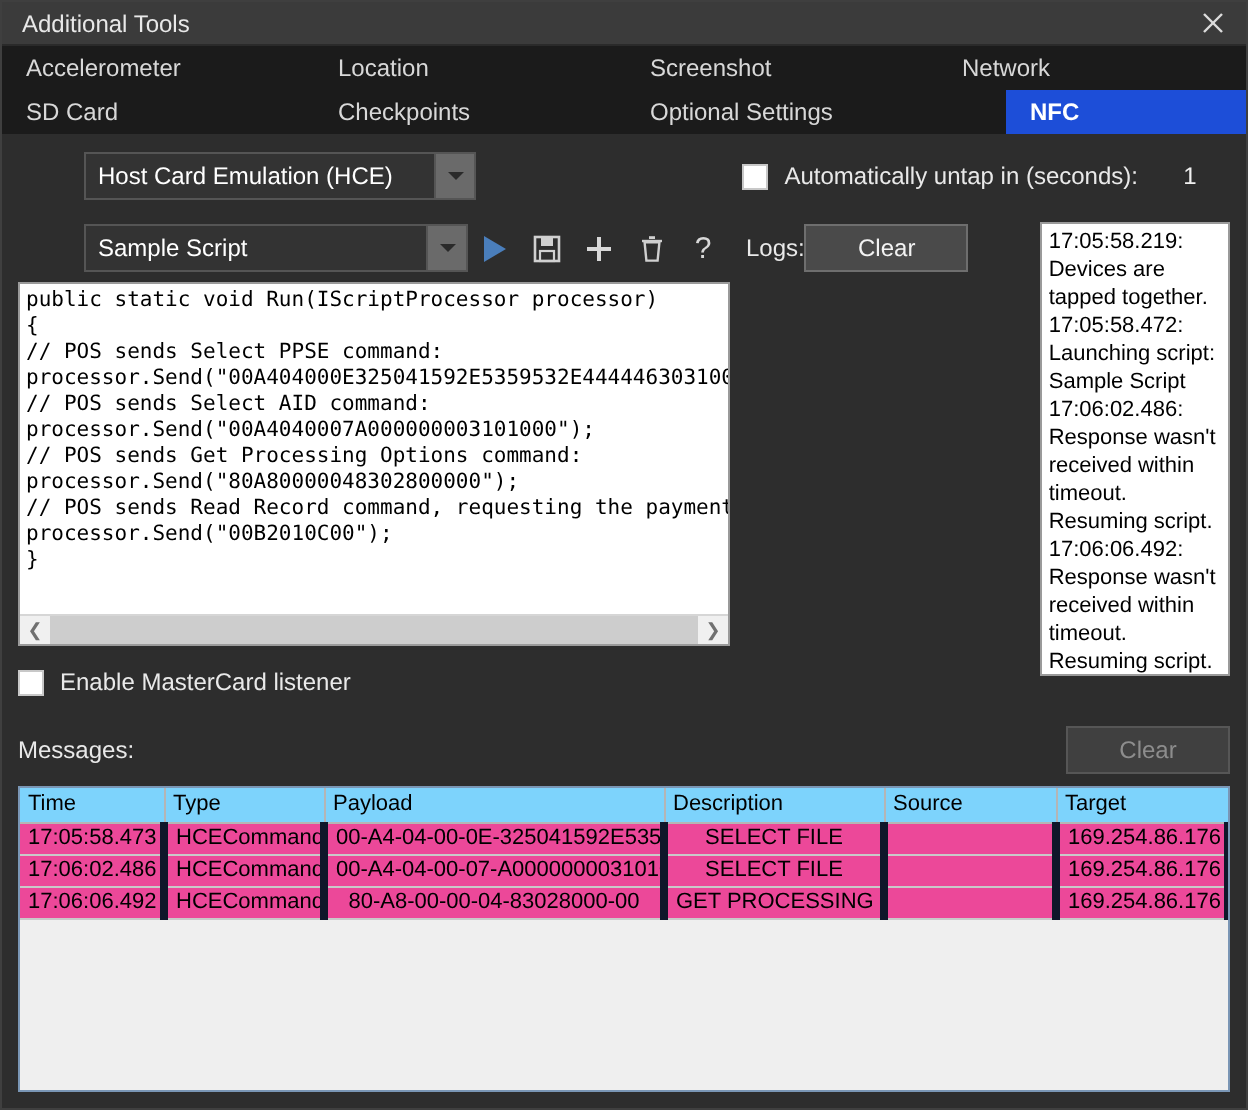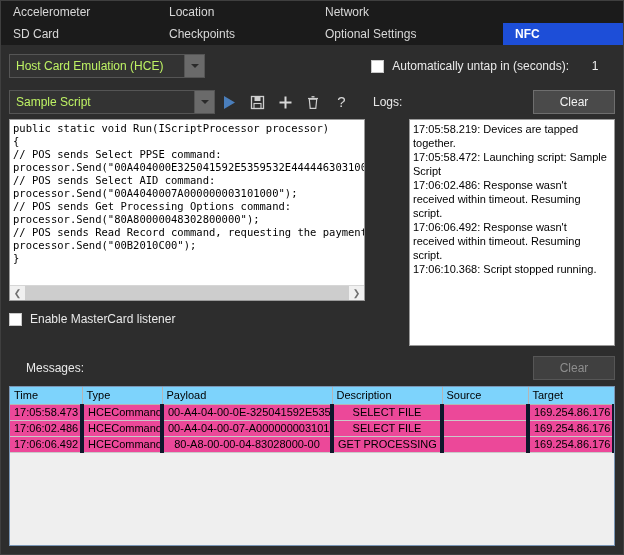--- a/index.html
+++ b/index.html
@@ -94,24 +94,25 @@
     display: flex;
     align-items: center;
     margin-bottom: 10px;
   }
   .combo {
     height: 24px;
     background: #333333;
     border: 1px solid #555555;
     display: flex;
     align-items: center;
-    color: #bef264;
+    color: #ffffff;
     font-size: 12px;
     position: relative;
     cursor: default;
+    margin-left: 33px;
   }
   .combo .combo-text {
     padding: 0 6px;
     flex: 1 1 auto;
     white-space: nowrap;
     overflow: hidden;
   }
   .combo .combo-arrow {
     width: 20px; height: 22px;
     background: #6a6a6a;
@@ -244,21 +245,21 @@
     margin-left: 8px;
     font-size: 12px;
     color: #e9e9e9;
   }
 
   
   #logs-pane {
     flex: 1 1 auto;
     margin-left: 8px;
     display: flex;
-    flex-direction: column;
+    flex-direction: row;
   }
   #logs-header {
     height: 26px;
     display: flex;
     align-items: center;
     margin-bottom: 4px;
   }
   #logs-title { font-size: 12px; color: #e9e9e9; }
   #logs-clear {
     margin-left: auto;
@@ -278,21 +279,21 @@
   #logs-box .logline { white-space: normal; }
 
   
   #messages-header {
     height: 28px;
     flex: 0 0 28px;
     display: flex;
     align-items: center;
     margin-top: 8px;
   }
-  #messages-title { font-size: 12px; color: #e9e9e9; margin-left: 17px; }
+  #messages-title { font-size: 12px; color: #e9e9e9; }
   #messages-clear {
     margin-left: auto;
     width: 82px;
     color: #8d8d8d;
     background: #404040;
     border-color: #565656;
   }
   #messages-grid {
     flex: 1 1 auto;
     margin: 4px 0 8px 0;
@@ -335,28 +336,40 @@
   .col-payload { width: 170px; }
   .col-desc { width: 110px; }
   .col-source { width: 86px; }
   .col-target { width: 86px; }
 </style>
 </head>
 <body>
 
 <div id="window">
 
+  <div id="titlebar">
+    <span class="title">Additional Tools</span>
+    <div id="close-btn">
+      <svg width="11" height="11" viewBox="0 0 11 11">
+        <line x1="1" y1="1" x2="10" y2="10" stroke="#dcdcdc" stroke-width="1.2"></line>
+        <line x1="10" y1="1" x2="1" y2="10" stroke="#dcdcdc" stroke-width="1.2"></line>
+      </svg>
+    </div>
+  </div>
 
   <div id="tabstrip">
     <div class="tabrow">
       <div class="tab" style="width:156px">
         <span>Accelerometer</span>
       </div>
       <div class="tab" style="width:156px">
         <span>Location</span>
+      </div>
+      <div class="tab" style="width:156px">
+        <span>Screenshot</span>
       </div>
       <div class="tab" style="width:154px">
         <span>Network</span>
       </div>
     </div>
     <div class="tabrow">
       <div class="tab" style="width:156px">
         <span>SD Card</span>
       </div>
       <div class="tab" style="width:156px">

